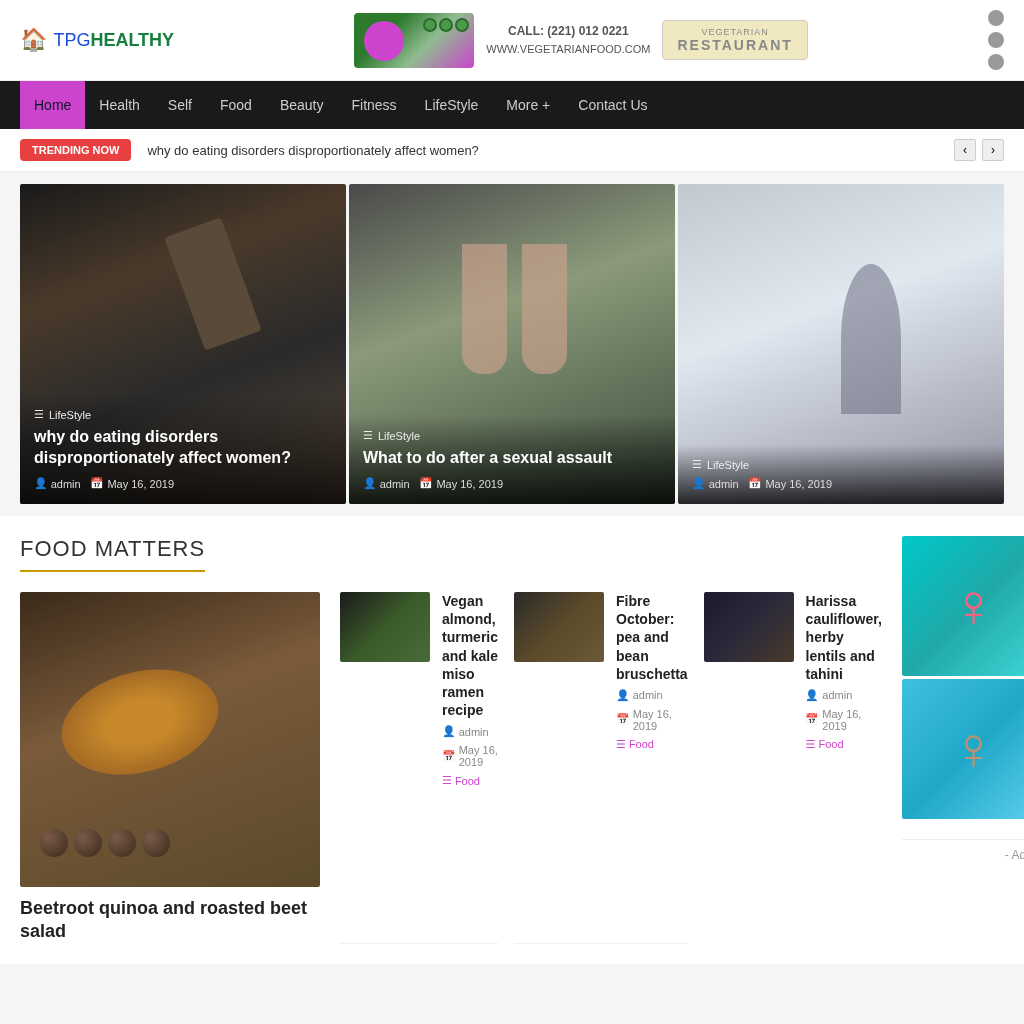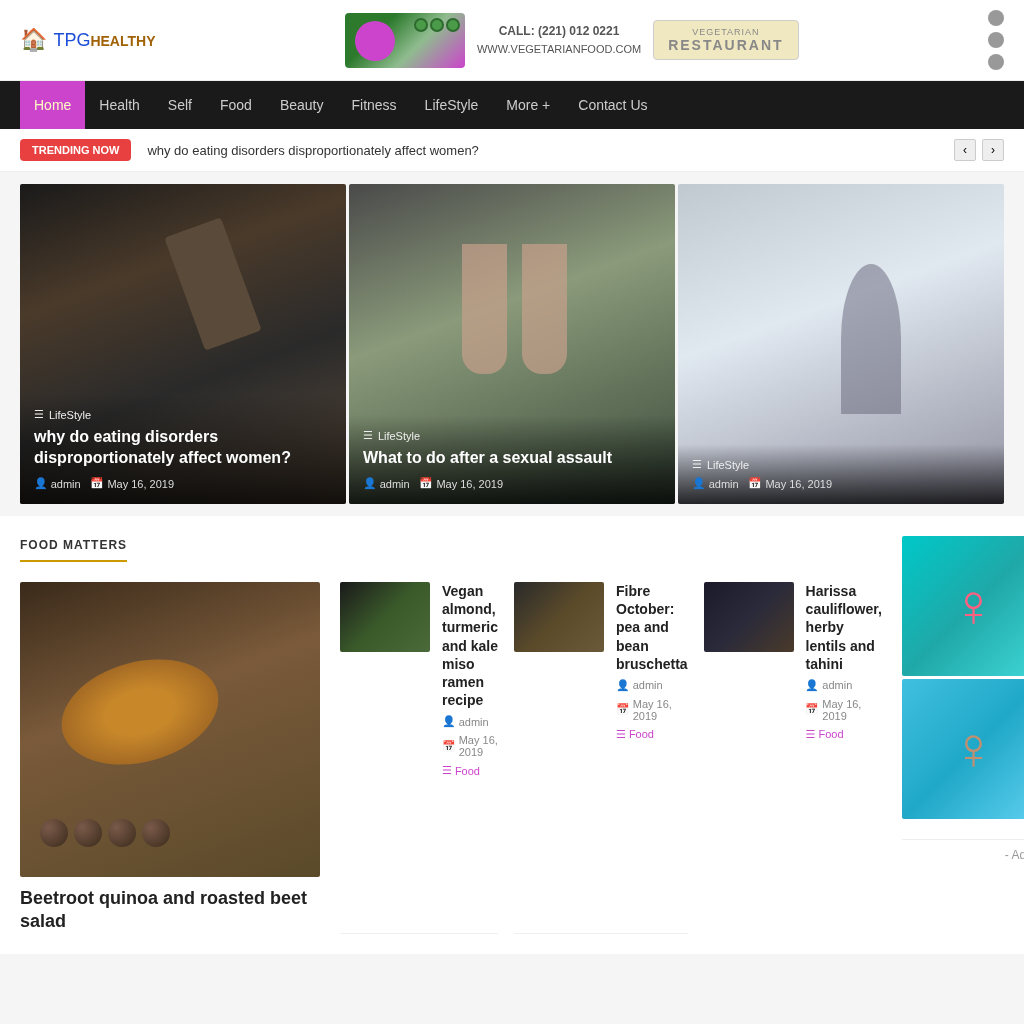--- a/index.html
+++ b/index.html
@@ -21,23 +21,23 @@
     }
     .logo-icon {
       font-size: 22px;
     }
     .logo-text span:first-child {
       font-size: 18px;
       font-weight: normal;
       color: #1d4ed8;
     }
     .logo-text span.healthy {
-      font-size: 14px;
+      font-size: 18px;
       font-weight: bold;
-      color: #a16207;
+      color: #15803d;
     }
     .header-center {
       display: flex;
       align-items: center;
       gap: 12px;
     }
     .header-food-img {
       width: 120px;
       height: 55px;
       background: linear-gradient(135deg, #2d7a2d 30%, #8fbc8f 60%, #cc44cc 100%);
@@ -121,21 +121,21 @@
     nav a {
       color: #ccc;
       text-decoration: none;
       padding: 16px 14px;
       font-size: 14px;
       display: inline-block;
       transition: color 0.2s;
     }
     nav a.active {
       background: #cc44cc;
-      color: #fef9c3;
+      color: #0f172a;
     }
 
     
     .trending-bar {
       background: #fff;
       padding: 10px 20px;
       display: flex;
       align-items: center;
       gap: 16px;
       border-bottom: 1px solid #eee;
@@ -220,22 +220,22 @@
       gap: 3px;
     }
 
     
     .section-wrapper {
       padding: 20px 20px;
       background: #fff;
       margin-top: 12px;
     }
     .section-title {
-      font-size: 12px;
-      font-weight: bold;
+      font-size: 22px;
+      font-weight: normal;
       color: #333;
       text-transform: uppercase;
       letter-spacing: 1px;
       padding-bottom: 8px;
       border-bottom: 2px solid #cc9900;
       display: inline-block;
       margin-bottom: 20px;
     }
 
     .food-section-grid {

